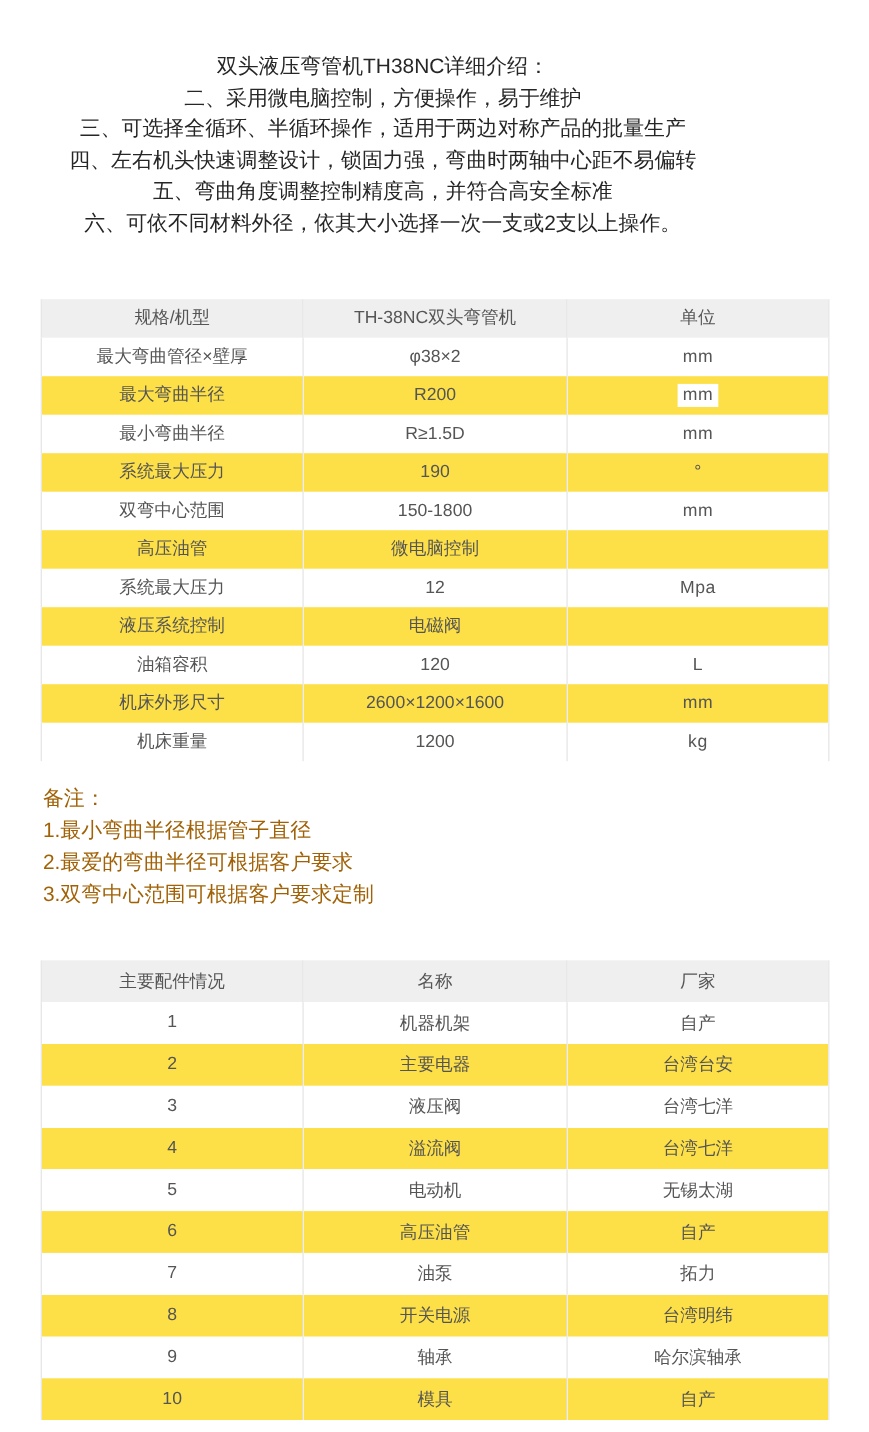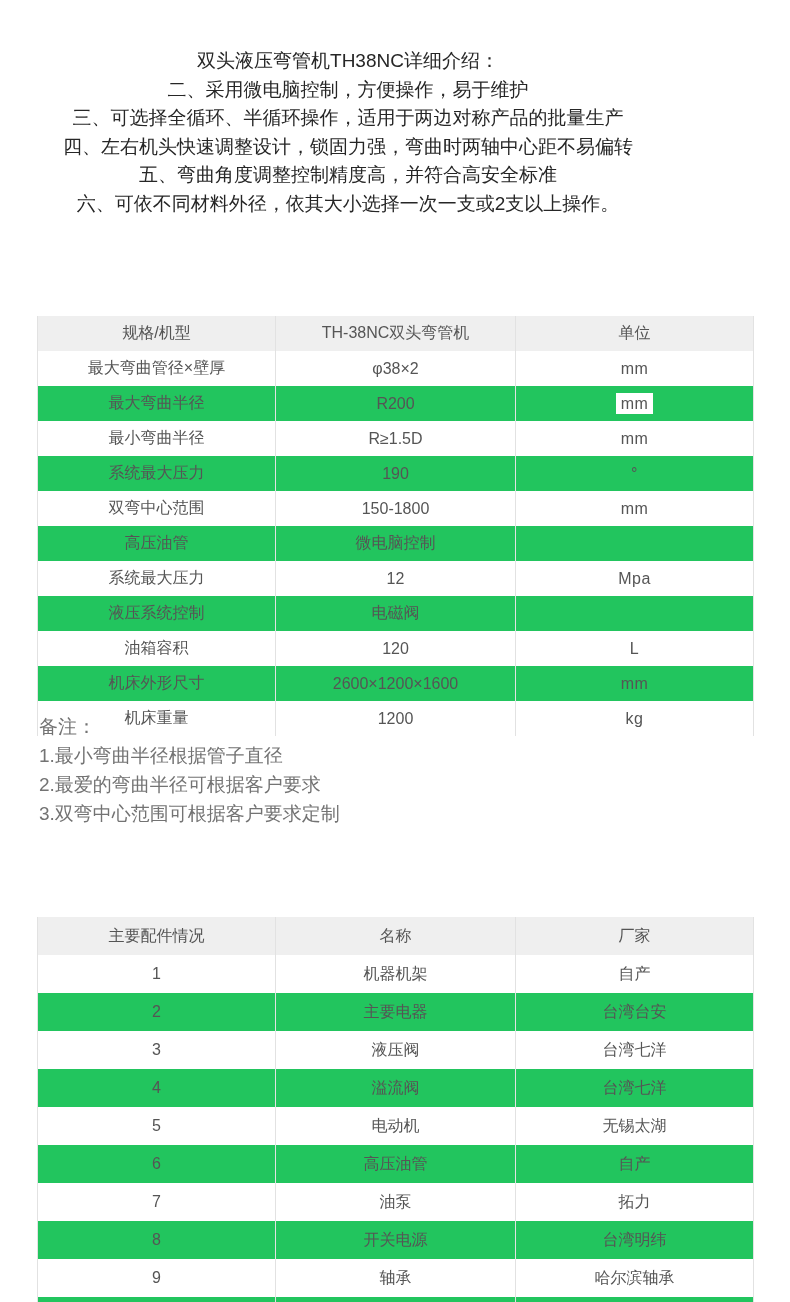--- a/index.html
+++ b/index.html
@@ -8,37 +8,37 @@
     background: #ffffff;
     position: relative;
     font-family: "Liberation Sans", sans-serif;
   }
   .intro {
     position: absolute; left: 63px; top: 47px;
     font-size: 19px; line-height: 28.6px; color: #262626; text-align: center;
   }
   .notes {
     position: absolute; left: 39px; top: 712px;
-    font-size: 19px; line-height: 29px; color: #737373;
+    font-size: 19px; line-height: 29px; color: #a16207;
   }
   .data-table {
     position: absolute; left: 37px;
     width: 716px;
     border-collapse: collapse; table-layout: fixed;
     text-align: center;
-    color: #555555; font-size: 16px; margin-top: 44px;
+    color: #555555; font-size: 16px;
   }
   .data-table th, .data-table td {
     border-left: 1px solid #e2e2e2;
     border-right: 1px solid #e2e2e2;
     padding: 0; overflow: hidden;
     font-weight: normal;
   }
   .data-table thead tr { background: #efefef; }
-  .data-table tbody tr.alt { background: #22c55e; }
+  .data-table tbody tr.alt { background: #fde047; }
   .spec-table { top: 272px; }
   .spec-table tr { height: 35px; }
   .parts-table { top: 873px; }
   .parts-table tr { height: 38px; }
   .hl { background: #ffffff; padding: 2px 5px; }
   .unit-cell { letter-spacing: 0.5px; }
 </style>
 </head>
 <body>
 

